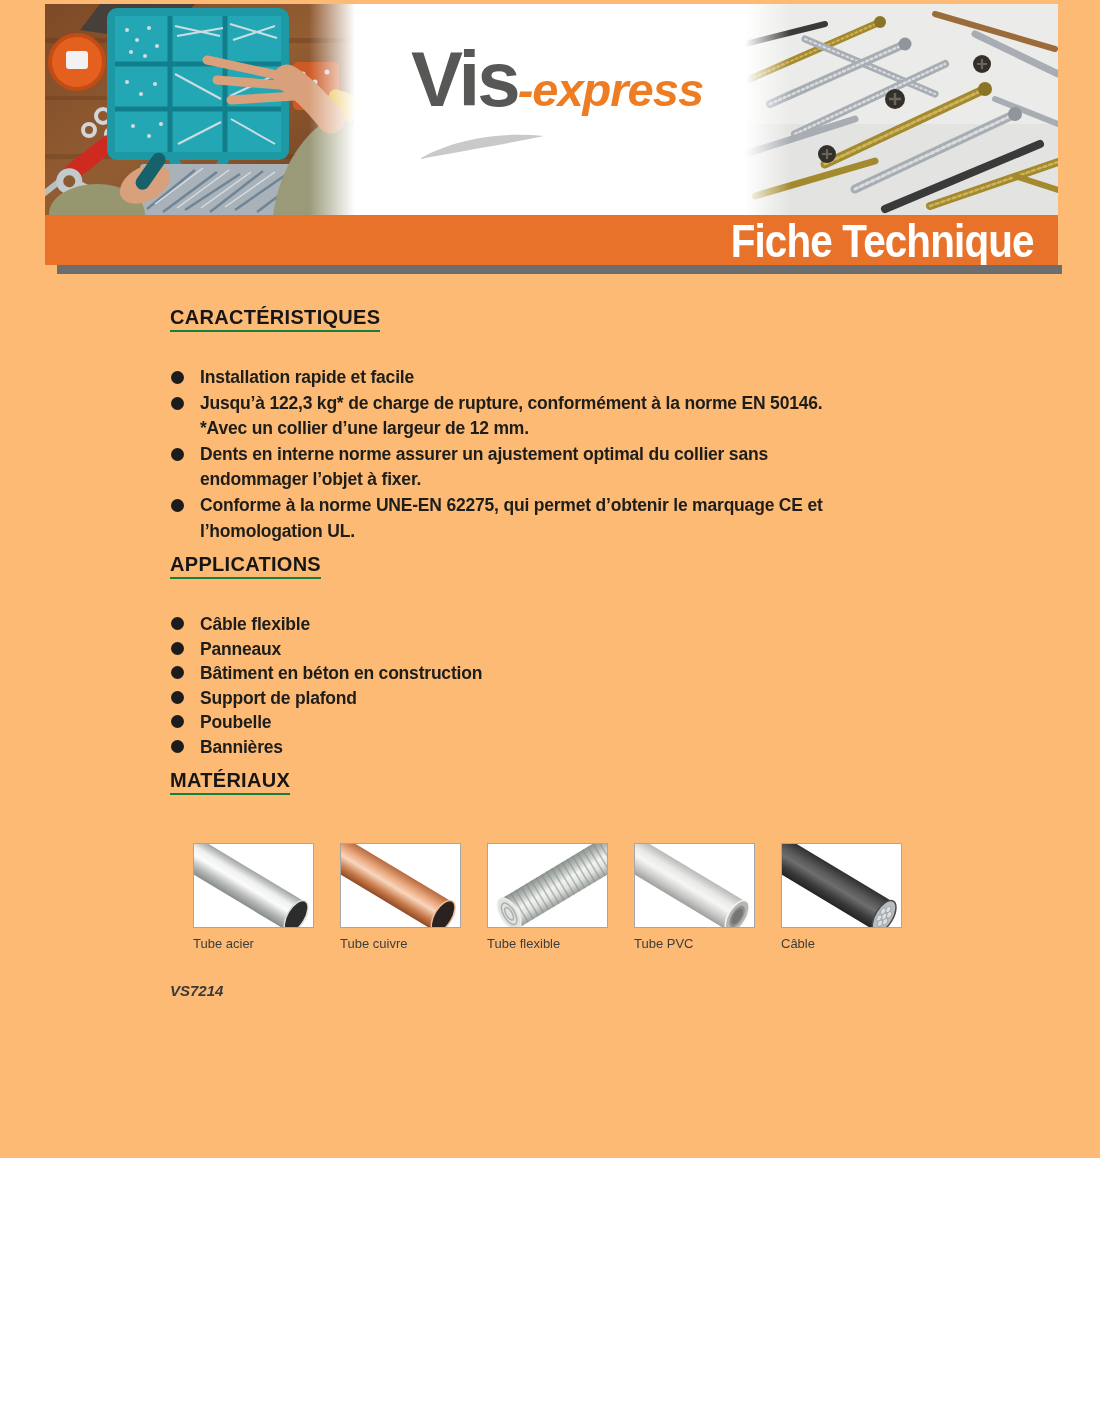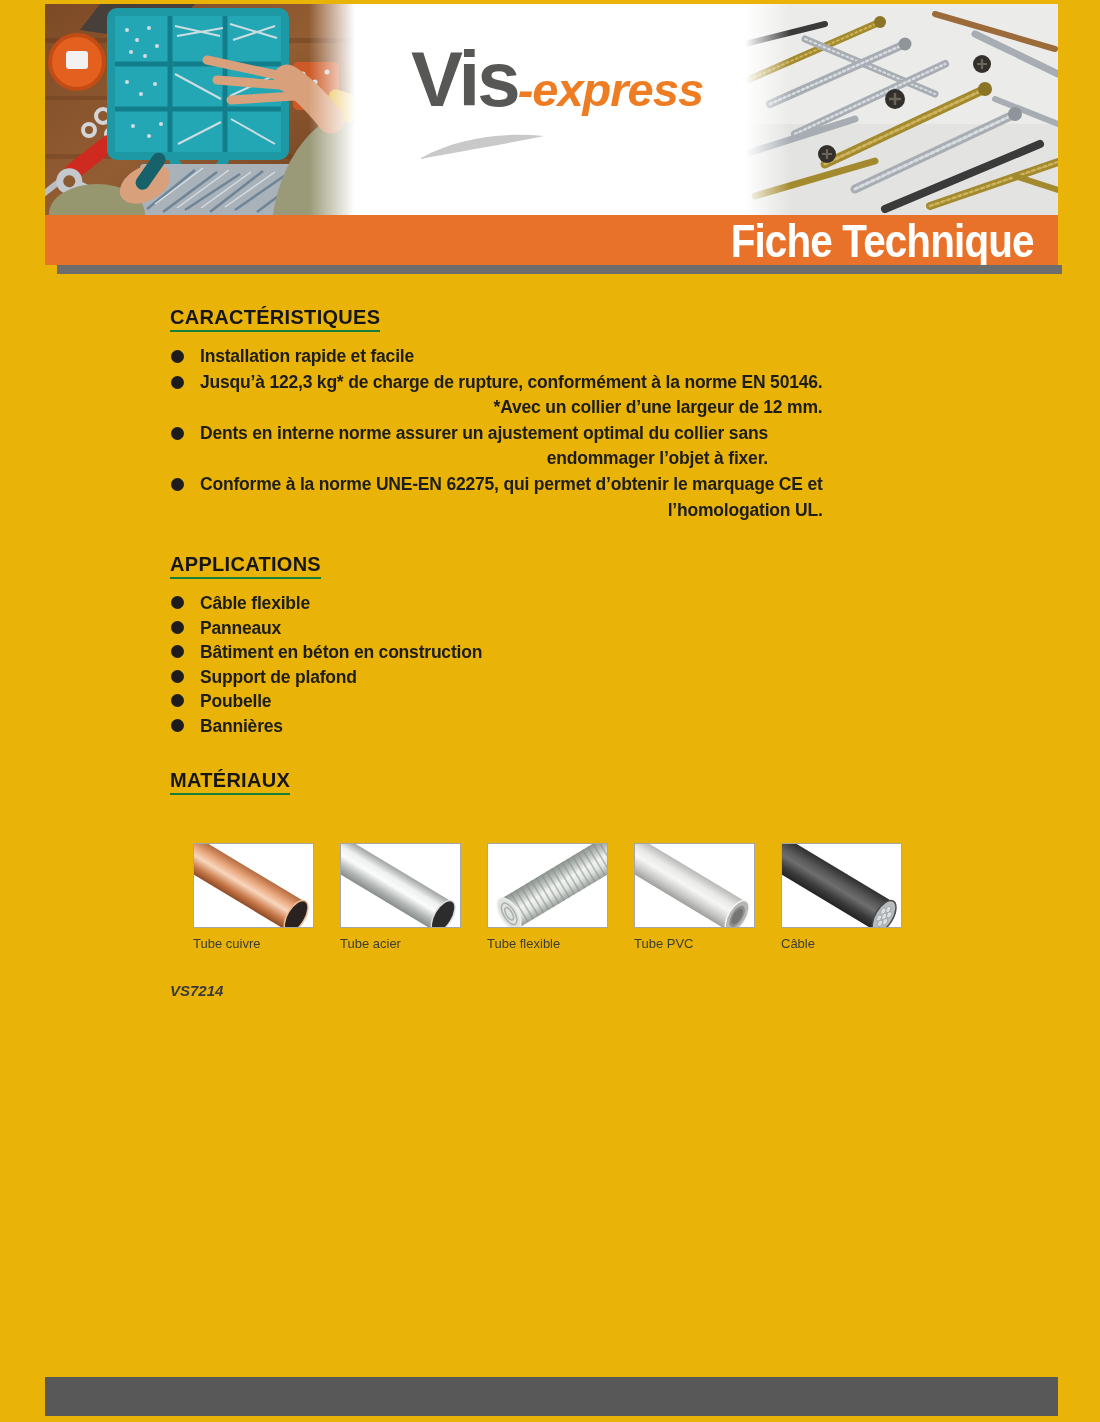--- a/index.html
+++ b/index.html
@@ -1,17 +1,17 @@
 <!DOCTYPE html>
 <html><head>
 <meta charset="utf-8">
 <style>
   html,body { margin:0; padding:0; background:#ffffff; }
   .page {
-    position:relative; width:1100px; height:1422px; background:#eab308;
+    position:relative; width:1100px; height:1158px; background:#fdba74;
     font-family:"Liberation Sans", sans-serif; overflow:hidden;
   }
 
   
   .photo { position:absolute; top:4px; height:211px; overflow:hidden; }
   .photo-left  { left:45px;  width:310px; }
   .photo-right { left:745px; width:313px; }
   .photo svg { display:block; }
   .fade-right { position:absolute; top:0; right:0; width:46px; height:100%;
     background:linear-gradient(to right, rgba(255,255,255,0), #ffffff); }
@@ -31,21 +31,21 @@
   .banner-shadow { position:absolute; left:57px; top:265px; width:1005px; height:9px; background:#6d6d6d; }
 
   
   .section { position:absolute; left:170px; }
   .sec-caract { top:306px; }
   .sec-apps   { top:553px; }
   .sec-mat    { top:769px;text-decoration:underline; }
   .sec-title { display:inline-block; font-size:20px; font-weight:bold; color:#161616;
     letter-spacing:0.3px; border-bottom:2px solid #15803d; padding-bottom:2px; line-height:22px; }
 
-  .bullets { margin-top:12px;text-align:right; }
+  .bullets { margin-top:33px; }
   .bullet-item { display:flex; }
   .bullet-dot { flex:none; width:13px; height:13px; border-radius:50%; background:#1c1c1c;
     margin:6px 16px 0 1px; }
   .bullet-text { font-size:17.5px; font-weight:bold; color:#1d1d1b;
     line-height:25.6px; letter-spacing:-0.2px; white-space:nowrap; }
   .bullet-text span { display:block; }
   .sec-apps .bullet-text { line-height:24.6px; }
   .sec-apps .bullet-dot { margin-top:5px; }
 
   
@@ -317,58 +317,58 @@
   <div class="section sec-mat">
     <div class="sec-title">MATÉRIAUX</div>
   </div>
 
   <div class="mat-row">
 
     <div class="mat-card">
       <div class="mat-img">
         <svg width="119" height="83" viewBox="0 0 119 83">
           <defs>
+              <linearGradient id="gAcier" x1="0" y1="0" x2="0" y2="1">
+            <stop offset="0" stop-color="#9fa3a2"></stop>
+                <stop offset="0.28" stop-color="#eff1f0"></stop>
+            <stop offset="0.5" stop-color="#fafbfa"></stop>
+                <stop offset="0.78" stop-color="#b2b6b5"></stop>
+            <stop offset="1" stop-color="#878b8a"></stop>
+              </linearGradient>
+            </defs>
+          <g transform="translate(-5,8) rotate(31)">
+            <rect x="-15" y="-17" width="140" height="34" fill="url(#gAcier)"></rect>
+            <ellipse cx="125" cy="0" rx="9.5" ry="18.5" fill="#dcdedd"></ellipse>
+            <ellipse cx="125" cy="0" rx="8" ry="17" fill="#2c2c2c"></ellipse>
+          </g>
+        </svg>
+      </div>
+      <div class="mat-label">Tube acier</div>
+    </div>
+
+    <div class="mat-card">
+      <div class="mat-img">
+        <svg width="119" height="83" viewBox="0 0 119 83">
+          <defs>
               <linearGradient id="gCuivre" x1="0" y1="0" x2="0" y2="1">
             <stop offset="0" stop-color="#b56a3e"></stop>
                 <stop offset="0.28" stop-color="#eaa87e"></stop>
             <stop offset="0.5" stop-color="#f8d6bd"></stop>
                 <stop offset="0.78" stop-color="#c87a4b"></stop>
             <stop offset="1" stop-color="#8e4a24"></stop>
               </linearGradient>
             </defs>
           <g transform="translate(-5,8) rotate(31)">
             <rect x="-15" y="-17" width="140" height="34" fill="url(#gCuivre)"></rect>
             <ellipse cx="125" cy="0" rx="9.5" ry="18.5" fill="#f0bd97"></ellipse>
             <ellipse cx="125" cy="0" rx="8" ry="17" fill="#2a2220"></ellipse>
           </g>
         </svg>
       </div>
       <div class="mat-label">Tube cuivre</div>
-    </div>
-
-    <div class="mat-card">
-      <div class="mat-img">
-        <svg width="119" height="83" viewBox="0 0 119 83">
-          <defs>
-              <linearGradient id="gAcier" x1="0" y1="0" x2="0" y2="1">
-            <stop offset="0" stop-color="#9fa3a2"></stop>
-                <stop offset="0.28" stop-color="#eff1f0"></stop>
-            <stop offset="0.5" stop-color="#fafbfa"></stop>
-                <stop offset="0.78" stop-color="#b2b6b5"></stop>
-            <stop offset="1" stop-color="#878b8a"></stop>
-              </linearGradient>
-            </defs>
-          <g transform="translate(-5,8) rotate(31)">
-            <rect x="-15" y="-17" width="140" height="34" fill="url(#gAcier)"></rect>
-            <ellipse cx="125" cy="0" rx="9.5" ry="18.5" fill="#dcdedd"></ellipse>
-            <ellipse cx="125" cy="0" rx="8" ry="17" fill="#2c2c2c"></ellipse>
-          </g>
-        </svg>
-      </div>
-      <div class="mat-label">Tube acier</div>
     </div>
 
     <div class="mat-card">
       <div class="mat-img">
         <svg width="119" height="83" viewBox="0 0 119 83">
           <defs>
               <linearGradient id="gFlex" x1="0" y1="0" x2="0" y2="1">
             <stop offset="0" stop-color="#9aa09c"></stop>
                 <stop offset="0.28" stop-color="#dfe3df"></stop>
             <stop offset="0.5" stop-color="#f2f4f2"></stop>

